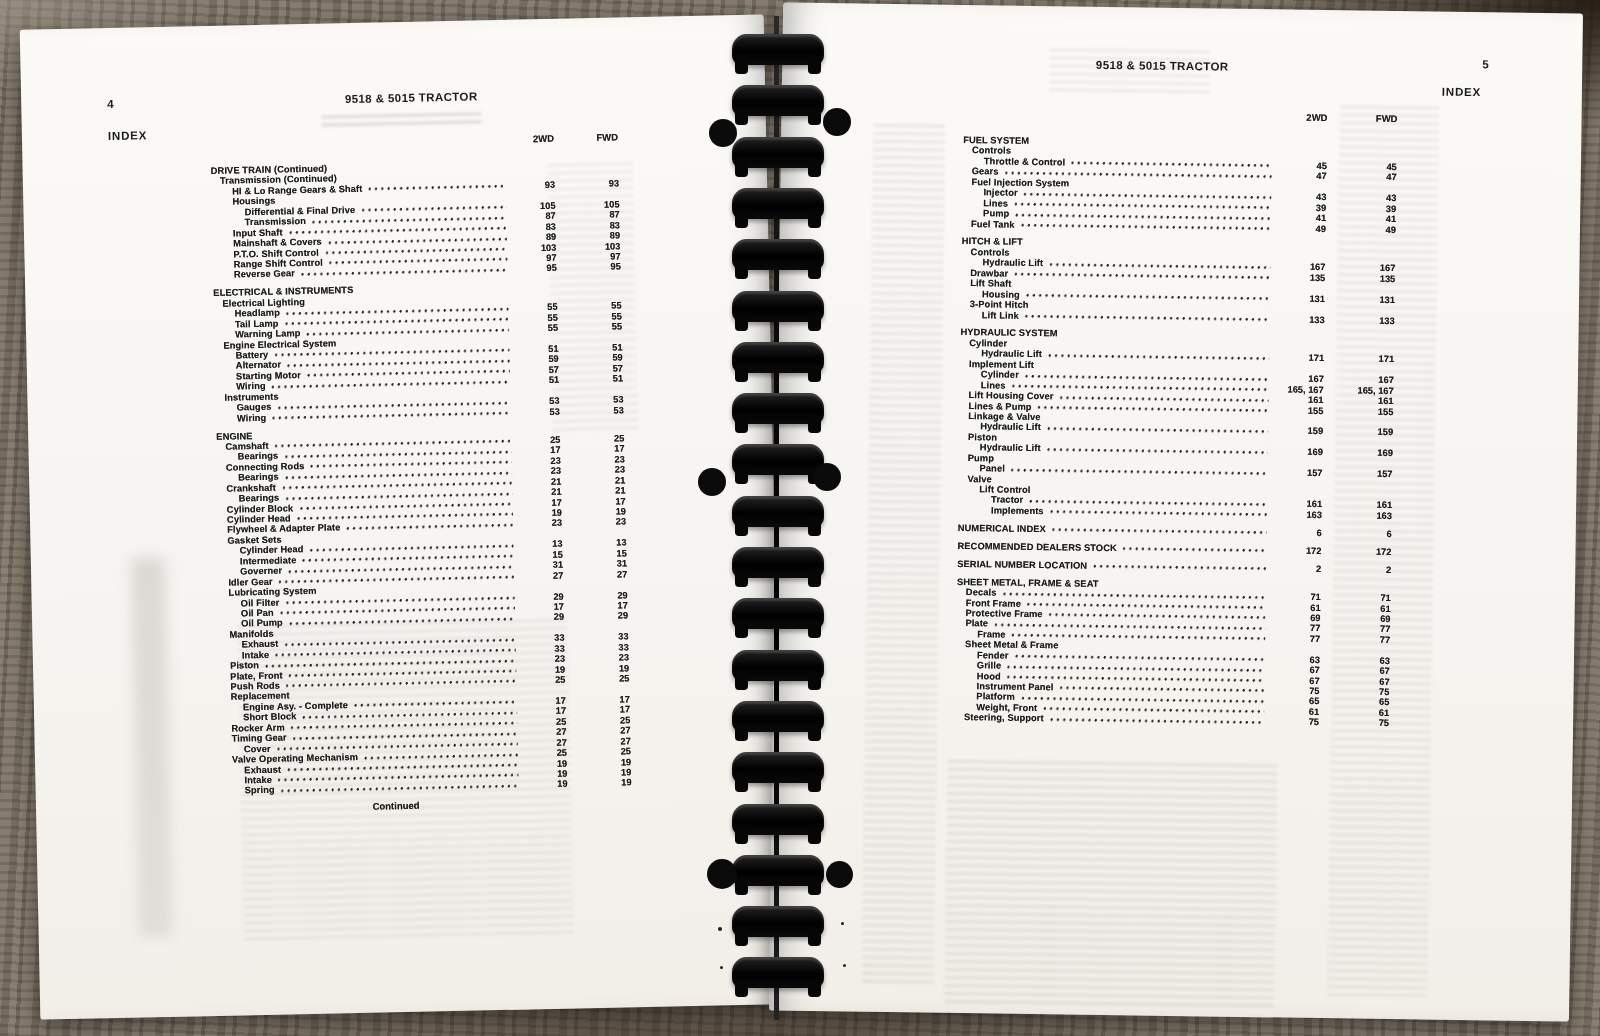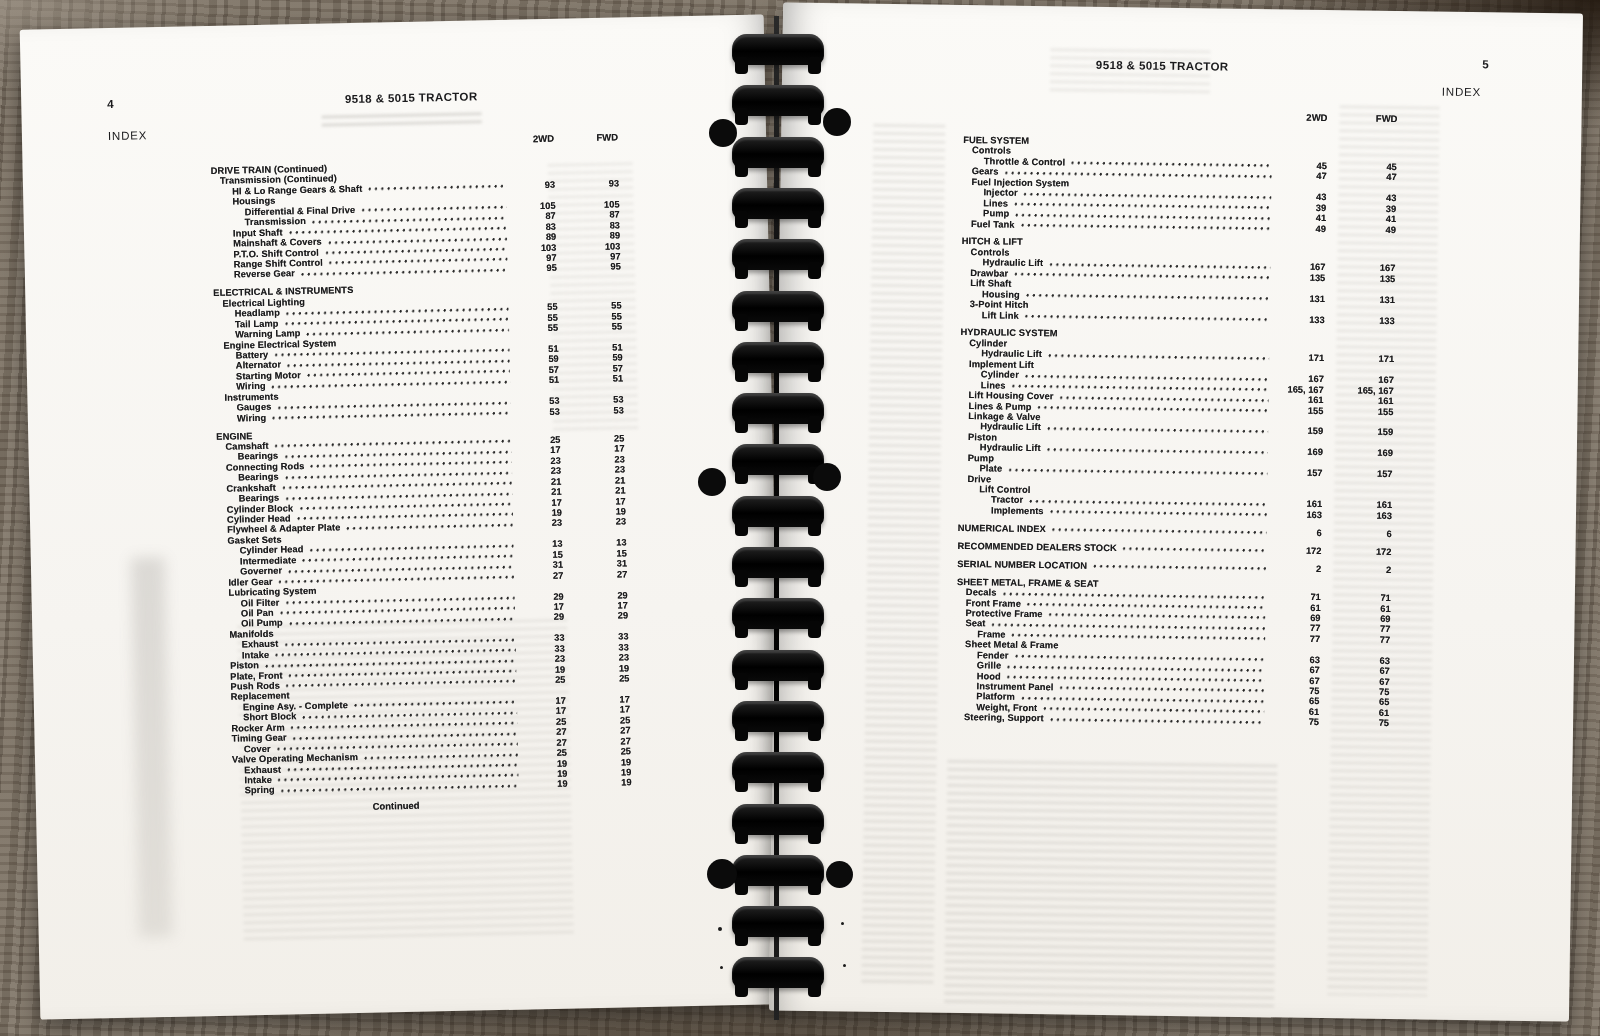--- a/index.html
+++ b/index.html
@@ -28,21 +28,21 @@
   
   .ghost{position:absolute;pointer-events:none;}
   .ghost.lines{background:repeating-linear-gradient(180deg,#8e8a83 0 3px, transparent 3px 8px);
         filter:blur(1.5px);}
   .ghost.blob{background:linear-gradient(180deg,#7e7a74,#a19d96);filter:blur(7px);}
 
   
   .page *{color:#1b1b1d;}
   .pg-num{position:absolute;font-size:11.5px;font-weight:bold;letter-spacing:.3px;}
   .pg-title{position:absolute;font-size:11.5px;font-weight:bold;text-align:center;letter-spacing:.4px;}
-  .pg-index{position:absolute;font-size:11.5px;font-weight:normal;letter-spacing:.8px;}
+  .pg-index{position:absolute;font-size:11.5px;font-weight:bold;letter-spacing:.8px;}
 
   .idx-list{position:absolute;font-size:9.3px;font-weight:bold;}
   .page-left  .idx-list{left:188px;top:140px;width:408px;}
   .page-right .idx-list{left:182px;top:130px;width:434px;}
 
   .idx-row{display:flex;align-items:baseline;height:10.45px;line-height:10.45px;white-space:nowrap;}
   .row-gap{height:7.5px;}
   .colhdr-row{display:flex;height:12px;line-height:12px;font-size:9.5px;font-weight:bold;}
   .colhdr-row .sp{flex:1;}
 
@@ -654,27 +654,27 @@
         <span class="c1">169</span>
         <span class="c2">169</span>
       </div>
       <div class="idx-row">
         <span class="lab lvl1">Pump</span>
         <span class="leader empty"></span>
         <span class="c1"></span>
         <span class="c2"></span>
       </div>
       <div class="idx-row">
-        <span class="lab lvl2">Plate</span>
+        <span class="lab lvl2">Panel</span>
         <span class="leader"></span>
         <span class="c1">157</span>
         <span class="c2">157</span>
       </div>
       <div class="idx-row">
-        <span class="lab lvl1">Drive</span>
+        <span class="lab lvl1">Valve</span>
         <span class="leader empty"></span>
         <span class="c1"></span>
         <span class="c2"></span>
       </div>
       <div class="idx-row">
         <span class="lab lvl2">Lift Control</span>
         <span class="leader empty"></span>
         <span class="c1"></span>
         <span class="c2"></span>
       </div>
@@ -730,21 +730,21 @@
         <span class="c1">61</span>
         <span class="c2">61</span>
       </div>
       <div class="idx-row">
         <span class="lab lvl1">Protective Frame</span>
         <span class="leader"></span>
         <span class="c1">69</span>
         <span class="c2">69</span>
       </div>
       <div class="idx-row">
-        <span class="lab lvl1">Seat</span>
+        <span class="lab lvl1">Plate</span>
         <span class="leader"></span>
         <span class="c1">77</span>
         <span class="c2">77</span>
       </div>
       <div class="idx-row">
         <span class="lab lvl2">Frame</span>
         <span class="leader"></span>
         <span class="c1">77</span>
         <span class="c2">77</span>
       </div>

